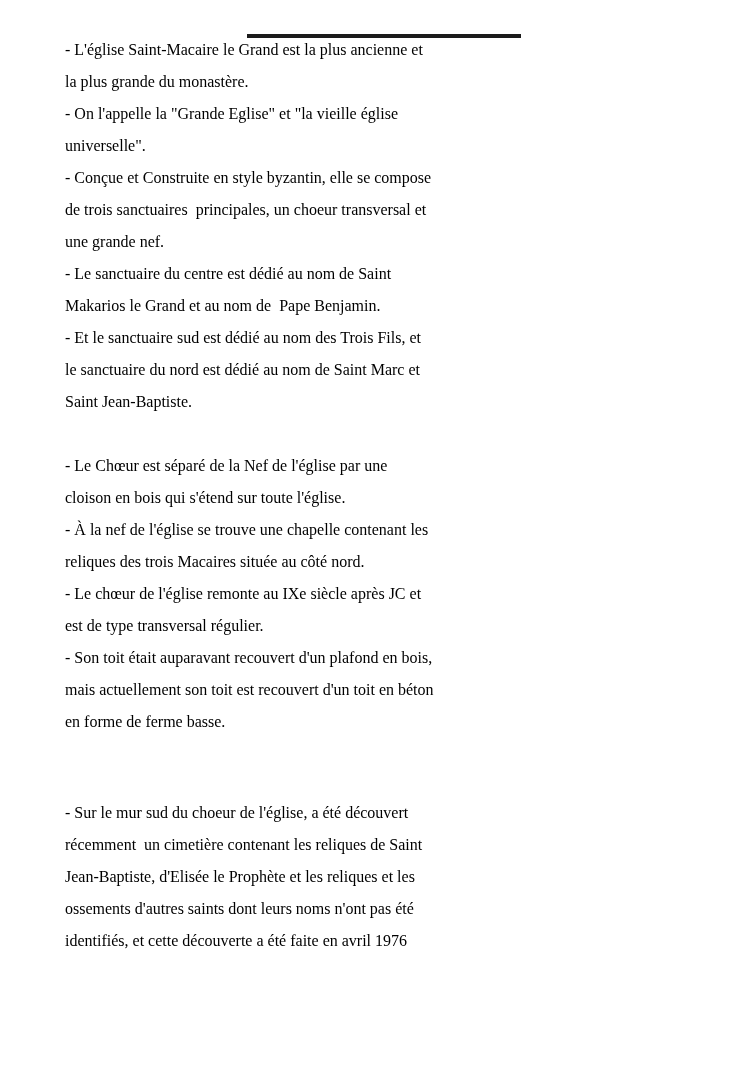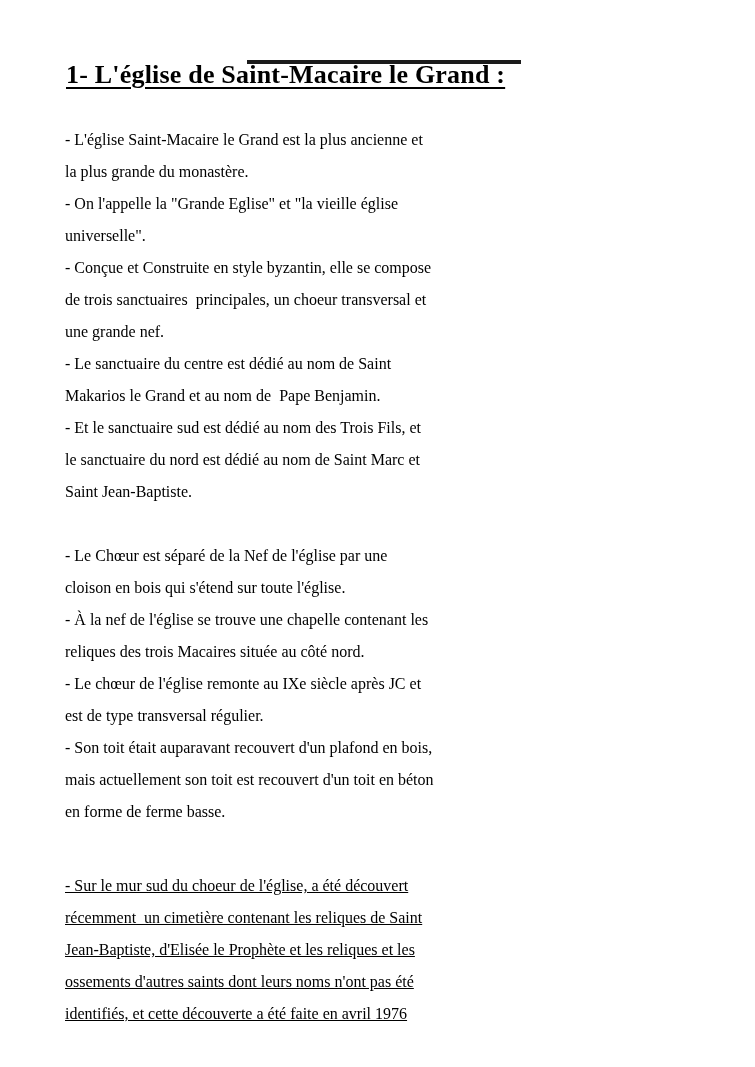--- a/index.html
+++ b/index.html
@@ -42,32 +42,30 @@
     margin: 32px 25px 0 65px;
     width: 665px;
     font-size: 16px;
     line-height: 32px;
     white-space: pre-wrap; 
   }
   .paragraph.first {
     margin-top: 34px;
   }
   .paragraph.last {
-    margin-top: 42px;
-    text-decoration: underline;
+    margin-top: 59px;
   }
 </style>
 </head>
 <body>
 
 <div class="page">
 
   <div class="cutoff-bar-top"></div>
 
-  <h1 class="section-heading">1- L'église de Saint-Macaire le Grand :</h1>
 
   <p class="paragraph first">- L'église Saint-Macaire le Grand est la plus ancienne et
 la plus grande du monastère.
 - On l'appelle la "Grande Eglise" et "la vieille église
 universelle".
 - Conçue et Construite en style byzantin, elle se compose
 de trois sanctuaires  principales, un choeur transversal et
 une grande nef.
 - Le sanctuaire du centre est dédié au nom de Saint
 Makarios le Grand et au nom de  Pape Benjamin.

